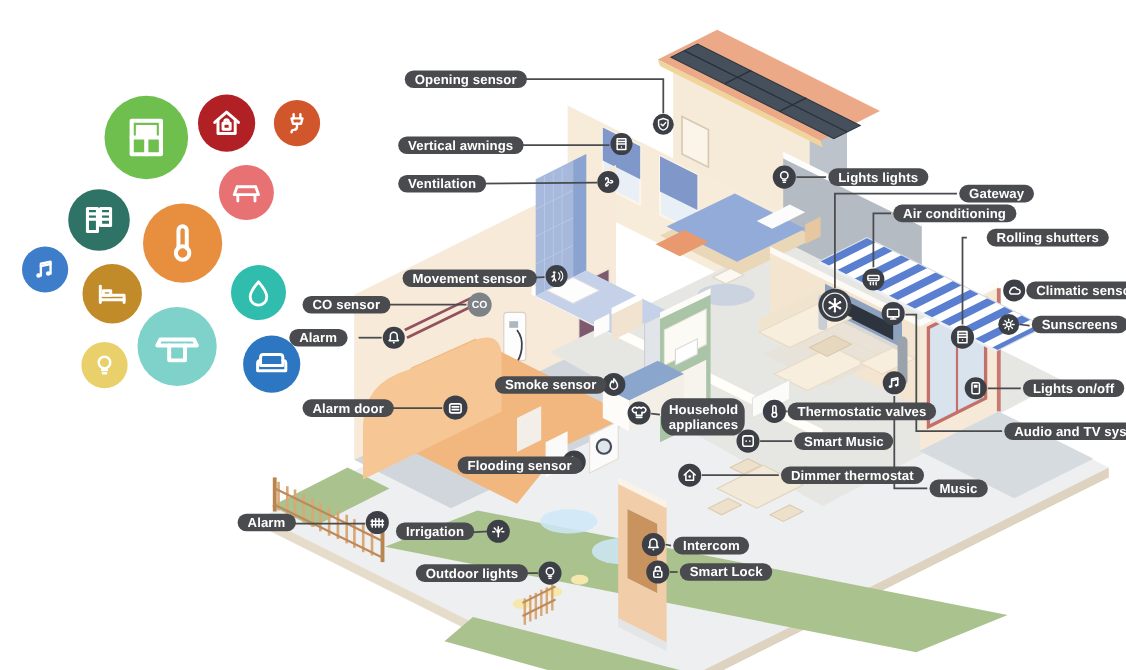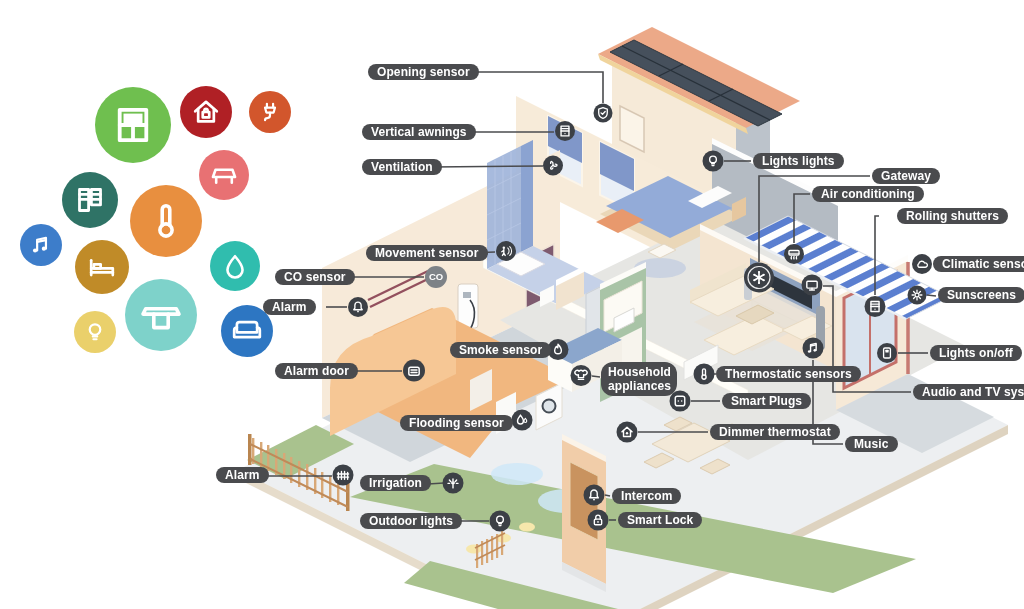--- a/index.html
+++ b/index.html
@@ -615,32 +615,32 @@
 
 <div class="pill" style="left:368px;top:64px"><span>Opening sensor</span></div>
 <div class="pill" style="left:362px;top:124px"><span>Vertical awnings</span></div>
 <div class="pill" style="left:362px;top:159px"><span>Ventilation</span></div>
 <div class="pill" style="left:366px;top:245px"><span>Movement sensor</span></div>
 <div class="pill" style="left:275px;top:269px"><span>CO sensor</span></div>
 <div class="pill" style="left:263px;top:299px"><span>Alarm</span></div>
 <div class="pill" style="left:450px;top:342px"><span>Smoke sensor</span></div>
 <div class="pill" style="left:275px;top:363px"><span>Alarm door</span></div>
 <div class="pill two-line" style="left:601px;top:362px"><span>Household appliances</span></div>
-<div class="pill" style="left:400px;top:415px"><span>Flooding sensor</span></div>
-<div class="pill" style="left:716px;top:366px"><span>Thermostatic sensors</span></div>
-<div class="pill" style="left:722px;top:393px"><span>Smart Plugs</span></div>
+<div class="pill" style="left:416px;top:415px"><span>Flooding sensor</span></div>
+<div class="pill" style="left:716px;top:366px"><span>Thermostatic valves</span></div>
+<div class="pill" style="left:722px;top:393px"><span>Smart Music</span></div>
 <div class="pill" style="left:710px;top:424px"><span>Dimmer thermostat</span></div>
 <div class="pill" style="left:753px;top:153px"><span>Lights lights</span></div>
 <div class="pill" style="left:872px;top:168px"><span>Gateway</span></div>
 <div class="pill" style="left:812px;top:186px"><span>Air conditioning</span></div>
 <div class="pill" style="left:897px;top:208px"><span>Rolling shutters</span></div>
 <div class="pill" style="left:933px;top:256px"><span>Climatic sensors</span></div>
 <div class="pill" style="left:938px;top:287px"><span>Sunscreens</span></div>
 <div class="pill" style="left:930px;top:345px"><span>Lights on/off</span></div>
 <div class="pill" style="left:913px;top:384px"><span>Audio and TV system</span></div>
 <div class="pill" style="left:845px;top:436px"><span>Music</span></div>
 <div class="pill" style="left:612px;top:488px"><span>Intercom</span></div>
 <div class="pill" style="left:618px;top:512px"><span>Smart Lock</span></div>
 <div class="pill" style="left:216px;top:467px"><span>Alarm</span></div>
 <div class="pill" style="left:360px;top:475px"><span>Irrigation</span></div>
-<div class="pill" style="left:360px;top:513px"><span>Outdoor lights</span></div>
+<div class="pill" style="left:378px;top:513px"><span>Outdoor lights</span></div>
 
 </div>
 
 </body></html>

